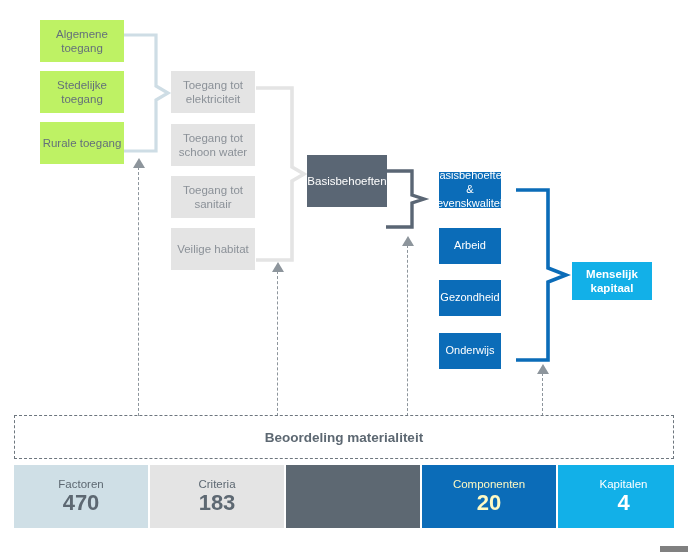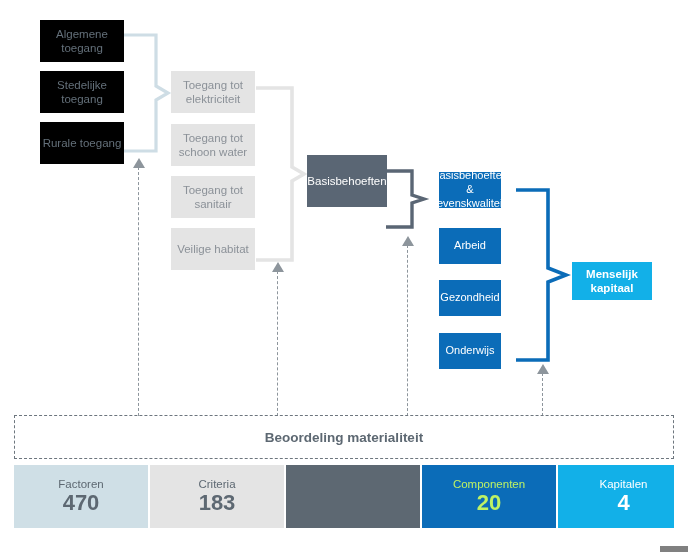--- a/index.html
+++ b/index.html
@@ -22,21 +22,21 @@
     display: flex;
     align-items: center;
     justify-content: center;
     text-align: center;
     line-height: 1.25;
     box-sizing: border-box;
   }
 
   
   .lvl1 {
-    background: #000000;
+    background: #bef264;
     color: #64707a;
     font-size: 11.5px;
     width: 84px;
     height: 42px;
     left: 40px;
   }
 
   
   .lvl2 {
     background: #e4e4e4;
@@ -138,21 +138,21 @@
     box-sizing: border-box;
     margin-right: 2px;
   }
   .seg:last-child { margin-right: 0; padding-left: 15px; }
   .seg .cap { font-size: 11.5px; line-height: 1.1; }
   .seg .num { font-size: 22px; font-weight: bold; line-height: 1.15; }
 
   .seg-factoren   { background: #cfdfe6; color: #5d6872; flex: 0 0 134px; }
   .seg-criteria   { background: #e4e4e4; color: #5d6872; flex: 0 0 134px; }
   .seg-blank      { background: #5d6872; color: #ffffff; flex: 0 0 134px; }
-  .seg-componenten{ background: #0b6cb8; color: #bef264; flex: 0 0 134px; }
+  .seg-componenten{ background: #0b6cb8; color: #fef9c3; flex: 0 0 134px; }
   .seg-kapitalen  { background: #12b0e8; color: #ffffff; flex: 1 1 auto; }
 
   #corner-mark {
     position: absolute;
     left: 660px;
     top: 546px;
     width: 28px;
     height: 6px;
     background: #808080;
   }

